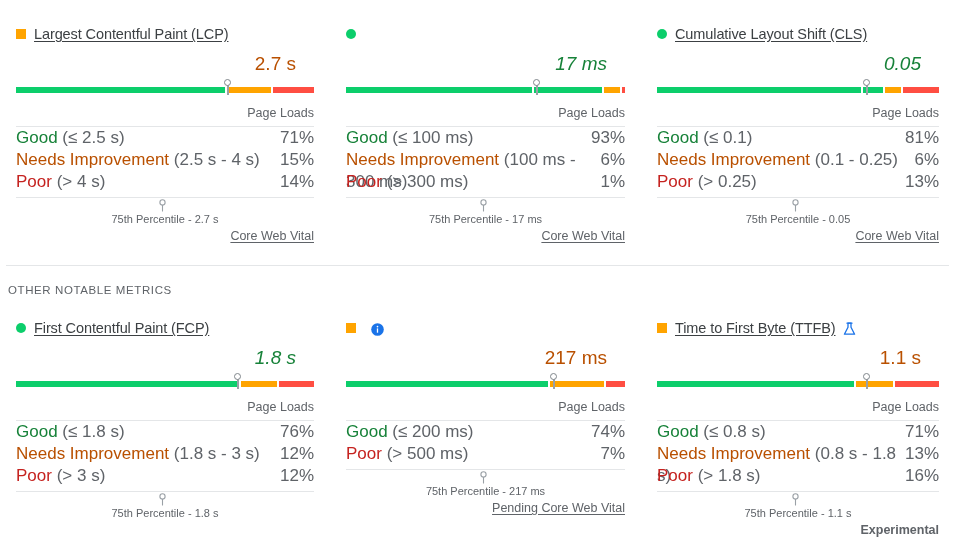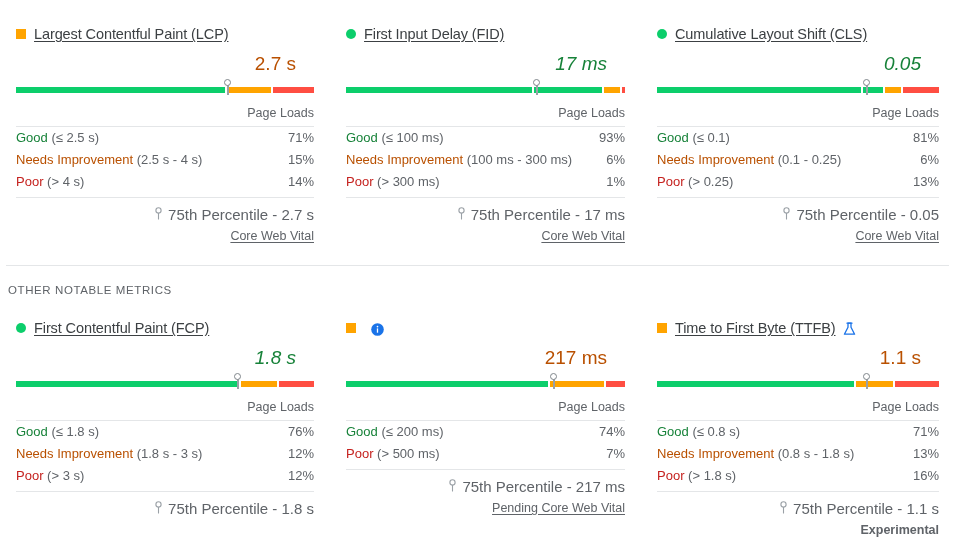--- a/index.html
+++ b/index.html
@@ -133,40 +133,41 @@
     border: 0;
     border-top: 1px solid #e4e6e8;
     margin: 0;
   }
 
   
   .bd-row {
     display: flex;
     justify-content: space-between;
     align-items: flex-start;
-    font-size: 13px;
+    font-size: 17px;
     height: 22px;
     line-height: 22px;
   }
   .bd-row:first-of-type { margin-top: 2px; }
   .bd-label .k-good { color: #178239; }
   .bd-label .k-ni { color: #b95000; }
   .bd-label .k-poor { color: #c5221f; }
   .bd-label .range { color: #5f6368; }
   .bd-pct { color: #5f6368; }
 
   
   .pct-line {
     display: flex;
     justify-content: flex-end;
     align-items: center;
-    font-size: 15px;
+    font-size: 11px;
     color: #5f6368;
     height: 22px;
     padding-top: 5px;
+    flex-direction: column;
   }
   .pin-icon {
     margin-right: 5px;
     display: inline-flex;
     position: relative;
     top: -1px;
   }
   .foot-line {
     text-align: right;
     font-size: 12.5px;
@@ -245,21 +246,20 @@
             </svg>
         </span>
         <span>75th Percentile - 2.7 s</span>
       </div>
       <div class="foot-line"><span class="lnk">Core Web Vital</span></div>
     </div>
 
     <div class="card c1">
       <div class="card-head">
         <span class="status-mark circle-green"></span>
-        <span class="card-title">First Input Delay (FID)</span>
       </div>
       <div class="value-line good">17 ms</div>
       <div class="bar-wrap">
         <div class="bar">
           <div class="seg pre" style="width:68%"></div>
           <div class="seg good" style="width:25%"></div>
           <div class="seg ni" style="width:6%"></div>
           <div class="seg poor" style="width:1%"></div>
         </div>
         <div class="marker" style="left:68.5%">

